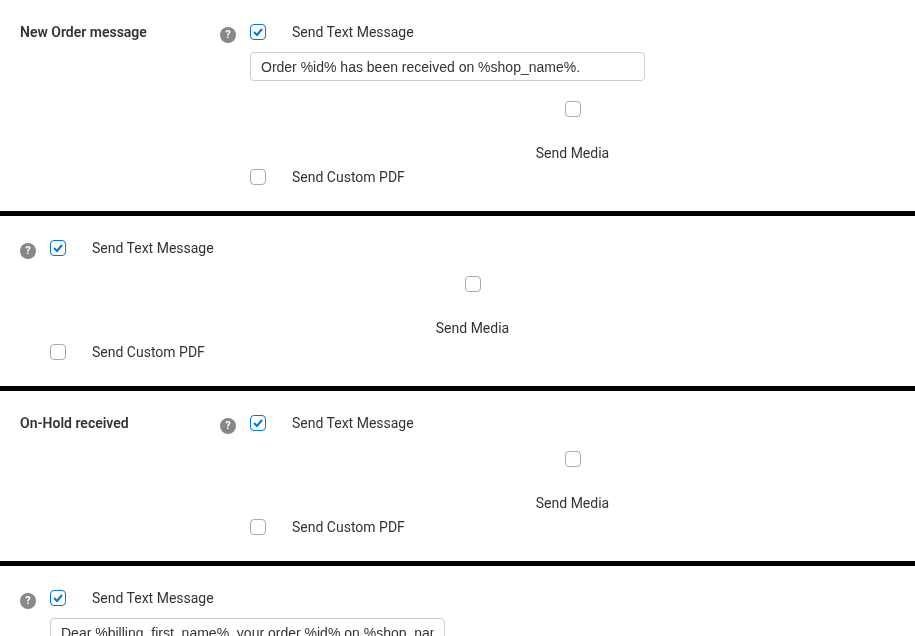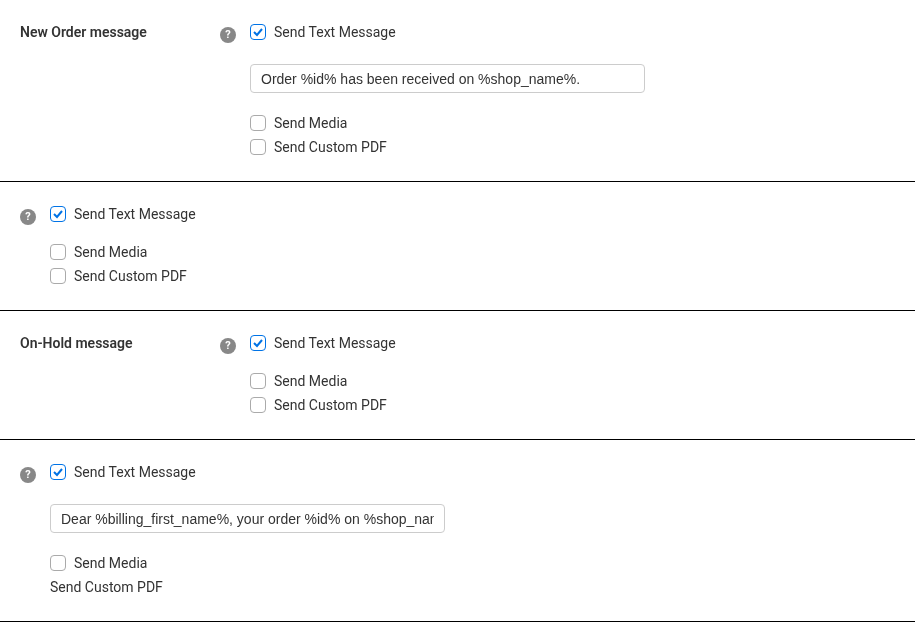--- a/index.html
+++ b/index.html
@@ -7,21 +7,21 @@
       font-family: -apple-system, BlinkMacSystemFont, "Segoe UI", Roboto, sans-serif;
       font-size: 14px;
       color: #333;
       background: #fff;
       padding: 0;
     }
     .section {
       display: flex;
       align-items: flex-start;
       padding: 22px 20px 20px 20px;
-      border-bottom: 1px solid #000000;
+      border-bottom: 5px solid #000000;
     }
     .label-col {
       width: 200px;
       flex-shrink: 0;
       font-weight: 600;
       color: #333;
       padding-top: 2px;
     }
     .help-col {
       width: 30px;
@@ -40,25 +40,25 @@
       font-size: 11px;
       font-weight: 700;
       cursor: help;
     }
     .controls-col {
       flex: 1;
     }
     .checkbox-row {
       display: flex;
       align-items: center;
-      gap: 8px;
+      gap: 26px;
       margin-bottom: 4px;
       line-height: 20px;
     }
-    .checkbox-row.spaced-top { margin-top: 18px; }
+    .checkbox-row.spaced-top { margin-top: 18px; flex-direction: column; }
     .cb {
       width: 16px;
       height: 16px;
       border: 1px solid #aaa;
       border-radius: 4px;
       background: #fff;
       display: inline-flex;
       align-items: center;
       justify-content: center;
       cursor: pointer;
@@ -74,21 +74,21 @@
       cursor: pointer;
     }
     .text-input {
       width: 395px;
       height: 29px;
       padding: 4px 10px;
       border: 1px solid #ccc;
       border-radius: 4px;
       font-size: 14px;
       color: #333;
-      margin-top: 18px;
+      margin-top: 6px;
       margin-bottom: 2px;
     }
   </style>
 </head>
 <body>
 
 <div class="section">
   <div class="label-col">New Order message</div>
   <div class="help-col">
     <span class="help-icon">?</span>
@@ -140,21 +140,21 @@
     <div class="checkbox-row">
       <span class="cb">
         
       </span>
       <span class="cb-label">Send Custom PDF</span>
     </div>
   </div>
 </div>
 
 <div class="section">
-  <div class="label-col">On-Hold message</div>
+  <div class="label-col">On-Hold received</div>
   <div class="help-col">
     <span class="help-icon">?</span>
   </div>
   <div class="controls-col">
     <div class="checkbox-row">
       <span class="cb checked">
         <svg width="12" height="12" viewBox="0 0 12 12">
             <path d="M2 6 L5 9 L10 3" stroke="#0073e6" stroke-width="2" fill="none"></path>
           </svg>
       </span>

